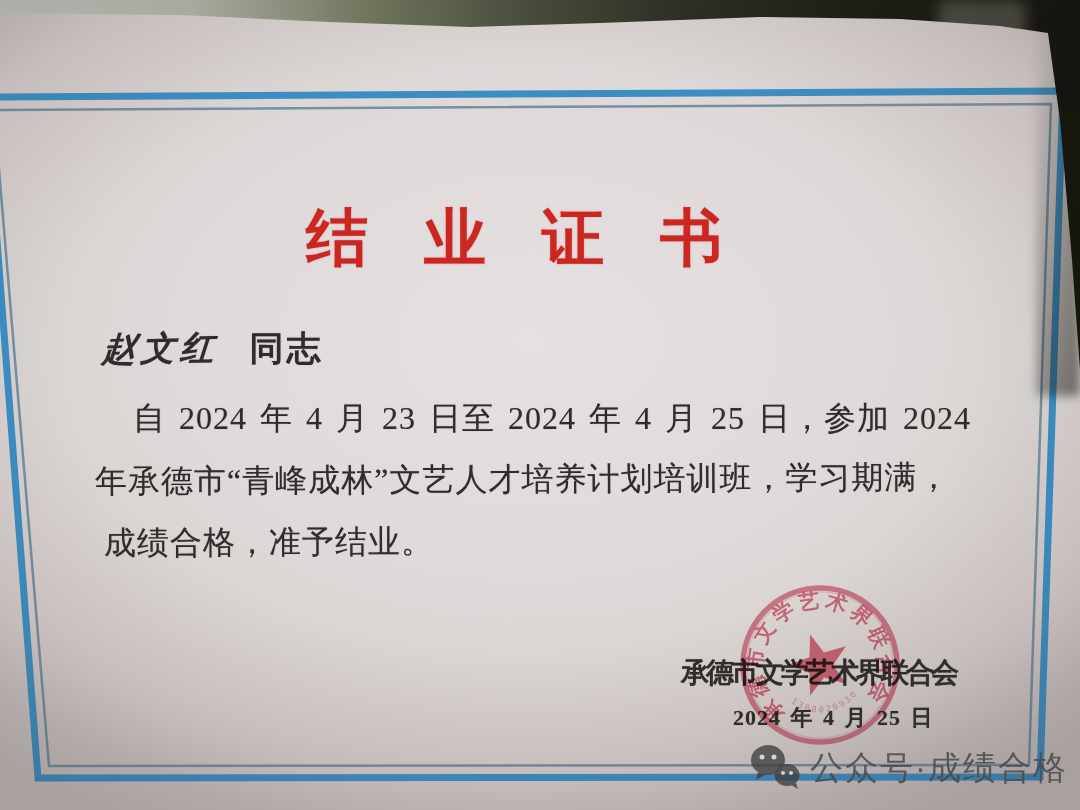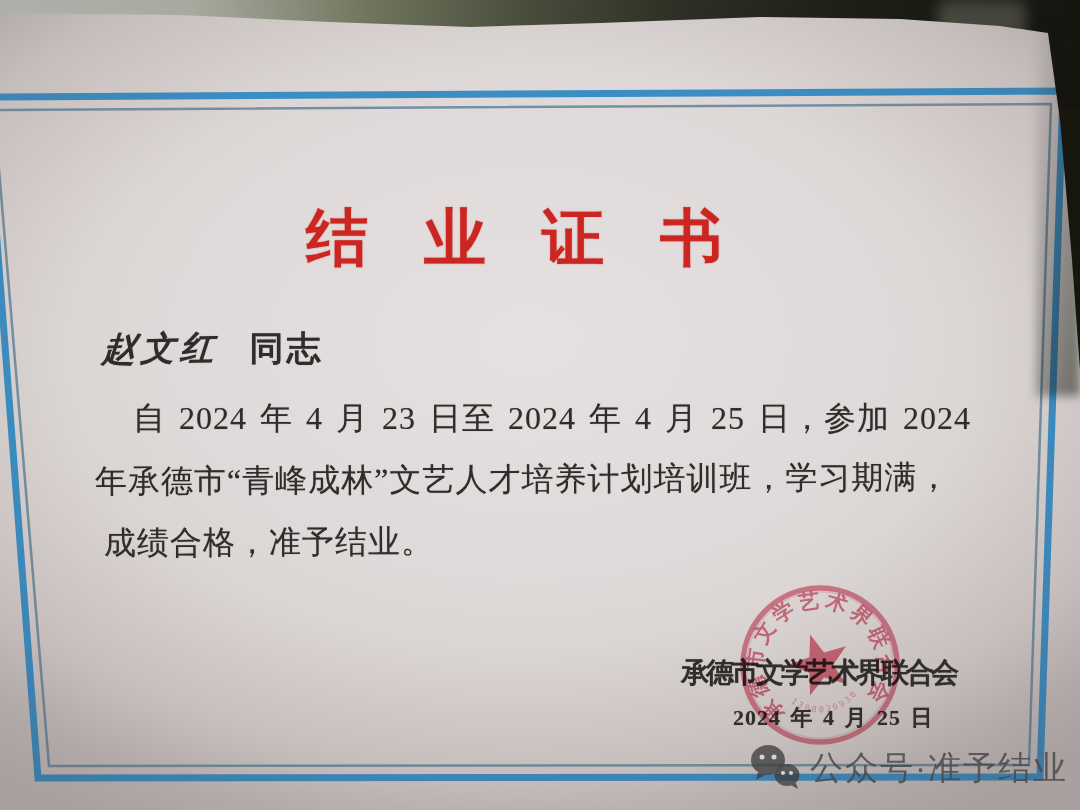--- a/index.html
+++ b/index.html
@@ -117,17 +117,17 @@
     <svg width="52" height="48" viewBox="0 0 52 48">
       <ellipse cx="18" cy="16" rx="17" ry="15" fill="#3c3c3c" opacity="0.9"></ellipse>
       <path d="M 8 28 L 6 36 L 15 31 Z" fill="#3c3c3c" opacity="0.9"></path>
       <circle cx="12" cy="13" r="2.5" fill="#ddd8d7"></circle>
       <circle cx="24" cy="13" r="2.5" fill="#ddd8d7"></circle>
       <ellipse cx="37" cy="31" rx="12.5" ry="11" fill="#3c3c3c" opacity="0.9"></ellipse>
       <path d="M 46 39 L 48 45 L 41 41 Z" fill="#3c3c3c" opacity="0.9"></path>
       <circle cx="33" cy="29" r="2" fill="#ddd8d7"></circle>
       <circle cx="41" cy="29" r="2" fill="#ddd8d7"></circle>
     </svg>
-    <span class="wm-text">公众号·准予结业</span>
+    <span class="wm-text">公众号·成绩合格</span>
   </div>
 
   <div class="vignette"></div>
 </div>
 
 </body></html>

